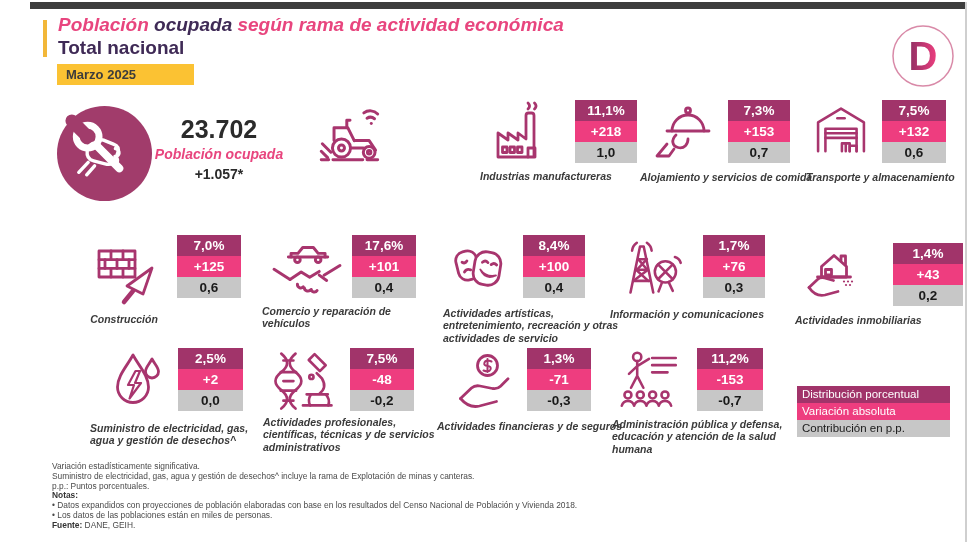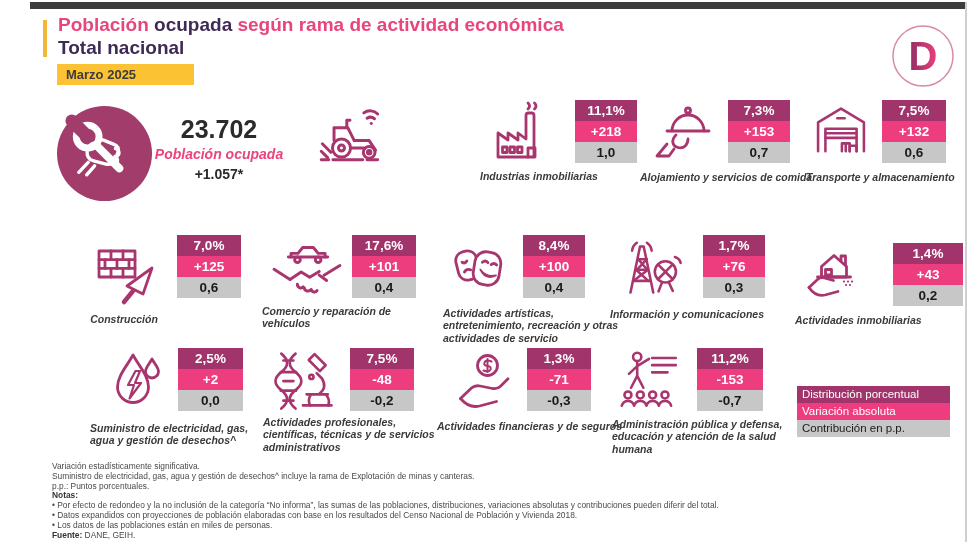--- a/index.html
+++ b/index.html
@@ -4,21 +4,21 @@
 <style>
   html,body{margin:0;padding:0;background:#fff;}
   .canvas{position:relative;width:970px;height:543px;background:#fff;overflow:hidden;
           font-family:"Liberation Sans",sans-serif;}
   .abs{position:absolute;}
   
   .topbar{left:30px;top:2px;width:937px;height:7px;background:#3d3d3d;}
   .rightline{left:965px;top:2px;width:2px;height:540px;background:#cfcfcf;}
   
   .accent{left:43px;top:20px;width:4px;height:37px;background:#f2b739;}
-  .title{left:58px;top:14px;font-size:19px;font-weight:600;white-space:nowrap;}
+  .title{left:58px;top:14px;font-size:19px;font-weight:600;white-space:nowrap;font-style:italic;}
   .title .pink{color:#e8457e;}
   .title .dark{color:#3f2a56;}
   .subtitle{left:58px;top:37px;font-size:19px;font-weight:600;color:#3f2a56;}
   .badge{left:57px;top:64px;width:137px;height:21px;background:#fbc233;color:#3c3c3c;
          font-size:13px;font-weight:700;line-height:21px;padding-left:9px;box-sizing:border-box;}
   
   .hero-circle{left:57px;top:106px;width:95px;height:95px;border-radius:50%;background:#a13c6b;}
   .hero-num{left:160px;top:115px;width:118px;text-align:center;font-size:25px;font-weight:800;color:#2b2b2b;}
   .hero-label{left:148px;top:146px;width:142px;text-align:center;font-size:14px;font-weight:700;
               font-style:italic;color:#e8457e;}
@@ -121,21 +121,21 @@
         <path d="M43 9 q3 -3 0 -6 M49.5 9 q3 -3 0 -6"></path>
         <path d="M17.5 47 h4.5 v5.5 h-4.5 z M25 47 h4.5 v5.5 h-4.5 z M32.5 47 h4.5 v5.5 h-4.5 z"></path>
         <path d="M43 57 v-9 h7 v9"></path>
       </g>
     </svg>
     <div class="abs vblock" style="left:95px;top:0px;">
       <div class="vrow pct">11,1%</div>
       <div class="vrow var">+218</div>
       <div class="vrow ctr">1,0</div>
     </div>
-    <div class="abs slabel" style="left:0px;top:70px;width:170px;">Industrias inmobiliarias</div>
+    <div class="abs slabel" style="left:0px;top:70px;width:170px;">Industrias manufactureras</div>
   </div>
 
   <div class="abs" style="left:640px;top:98px;">
     <svg width="66" height="66" viewBox="0 0 66 66" style="margin-left:6px;">
       <g class="sic">
         <circle cx="42" cy="12.5" r="2.5"></circle>
         <path d="M26 33 a16 16 0 0 1 32 0"></path>
         <path d="M21 33 h42"></path>
         <path d="M30 37 c-5 5 -4 11 2 12.5 c6.5 1.5 10 -3.5 10 -8.5"></path>
         <path d="M21 46 l-10 12 h12 l5 -7"></path>
@@ -357,21 +357,20 @@
     <div class="lrow pct">Distribución porcentual</div>
     <div class="lrow var">Variación absoluta</div>
     <div class="lrow ctr">Contribución en p.p.</div>
   </div>
 
   <div class="abs foot">
     <div>Variación estadísticamente significativa.</div>
     <div>Suministro de electricidad, gas, agua y gestión de desechos^ incluye la rama de Explotación de minas y canteras.</div>
     <div>p.p.: Puntos porcentuales.</div>
     <div class="fn-bold">Notas:</div>
-    <div>• Por efecto de redondeo y la no inclusión de la categoría “No informa”, las sumas de las poblaciones, distribuciones, variaciones absolutas y contribuciones pueden diferir del total.</div>
     <div>• Datos expandidos con proyecciones de población elaboradas con base en los resultados del Censo Nacional de Población y Vivienda 2018.</div>
     <div>• Los datos de las poblaciones están en miles de personas.</div>
     <div>
       <span class="fn-bold">Fuente:</span>
       <span>DANE, GEIH.</span>
     </div>
   </div>
 
 </div>
 

